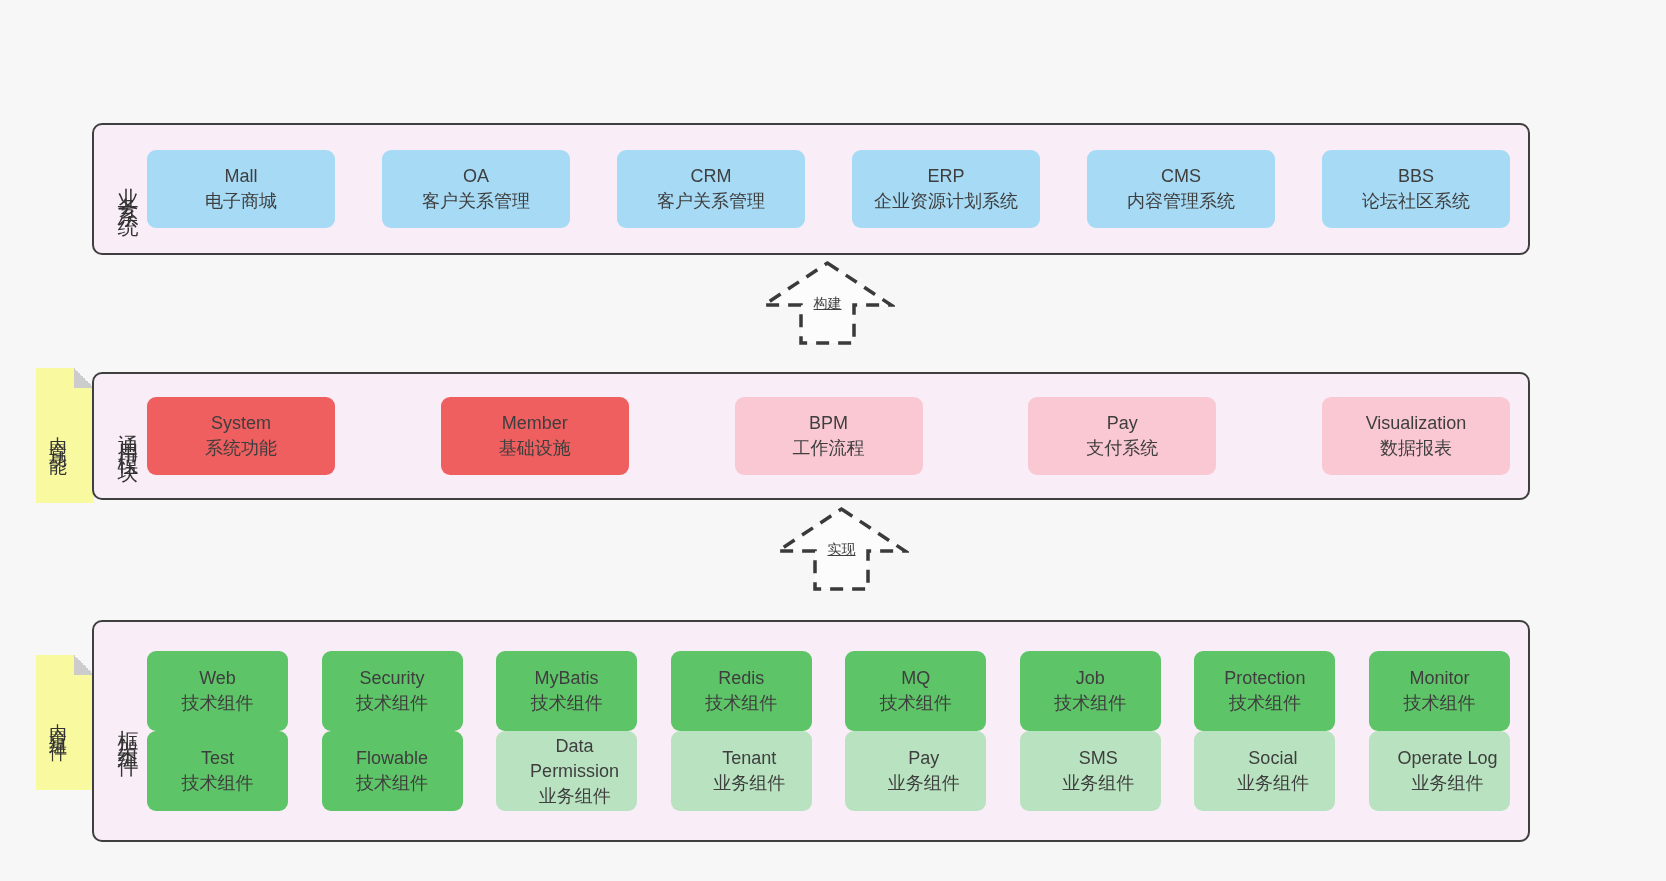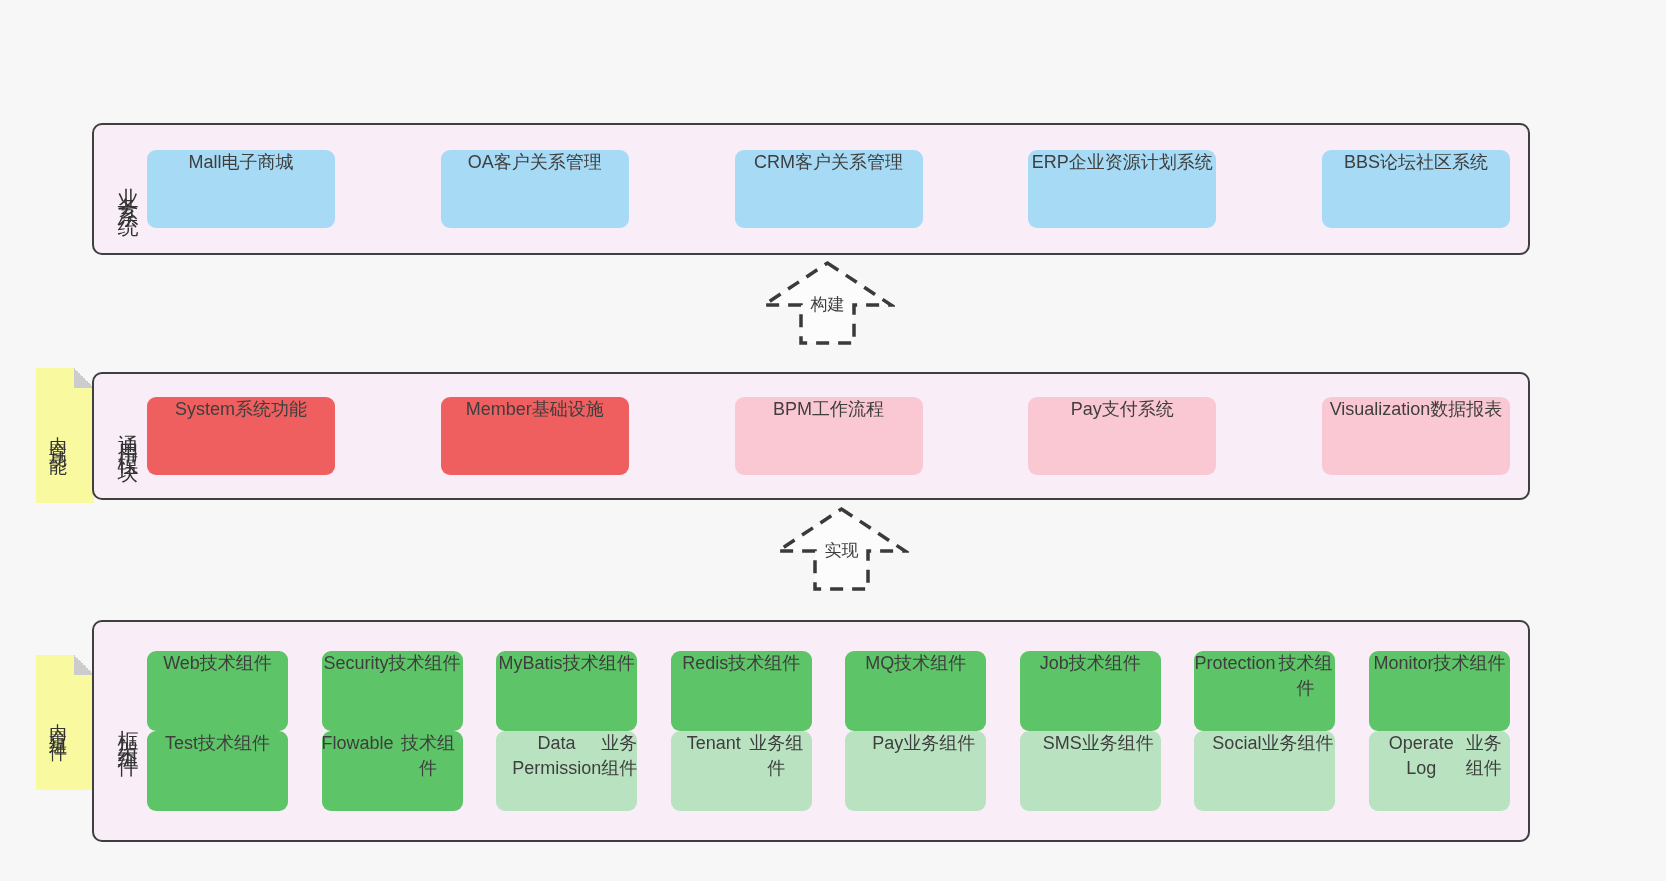--- a/index.html
+++ b/index.html
@@ -51,41 +51,41 @@
     font-size:21px; letter-spacing:9px; color:#333; white-space:nowrap;
   }
 
   .content { flex:1; margin-left:53px; margin-right:18px; }
   .boxes   { display:flex; justify-content:space-between; align-items:center; }
   .rows    { display:flex; flex-direction:column; }
 
   
   .box {
     border-radius:9px;
-    display:flex; flex-direction:row; justify-content:center;
+    display:flex; flex-direction:column; justify-content:center;
     text-align:center; font-size:18px; line-height:25px;
     color: var(--text, #3e3e3e);
   }
   .box-l { width:188px; height:78px; }
   .box-s { width:141px; height:80px; }
   .blue   { background: var(--blue, #a7daf4); }
   .red    { background: var(--red, #ef5f5f); }
   .pink   { background: var(--pink, #fac8d3); }
   .green  { background: var(--green, #5ec468); }
   .lgreen { background: var(--light-green, #b9e3c0); padding-left: 16px; }
 
   
   .arrow { position:absolute; width:135px; height:86px; z-index:1; }
   .arrow-build     { left:760px; top:260px; }
   .arrow-implement { left:774px; top:506px; }
   .arrow svg { display:block; }
   .arrow-label {
     position:absolute; left:50%; top:44px; transform:translate(-50%,-50%);
     background: var(--arrow-fill, #fcfcfc);
-    font-size:17px; color:#3e3e3e; padding:0 2px; white-space:nowrap;
+    font-size:14px; color:#3e3e3e; padding:0 2px; white-space:nowrap;text-decoration:underline;
   }
 </style>
 </head>
 <body>
 
 <div class="note note-modules">
   <div class="note-fold"></div>
   <div class="note-text">内置功能</div>
 </div>
 <div class="note note-framework">
@@ -105,20 +105,24 @@
         <div>OA</div>
         <div>客户关系管理</div>
       </div>
       <div class="box box-l blue">
         <div>CRM</div>
         <div>客户关系管理</div>
       </div>
       <div class="box box-l blue">
         <div>ERP</div>
         <div>企业资源计划系统</div>
+      </div>
+      <div class="box box-l blue">
+        <div>CMS</div>
+        <div>内容管理系统</div>
       </div>
       <div class="box box-l blue">
         <div>BBS</div>
         <div>论坛社区系统</div>
       </div>
     </div>
   </div>
 </section>
 
 <div class="arrow arrow-build">

